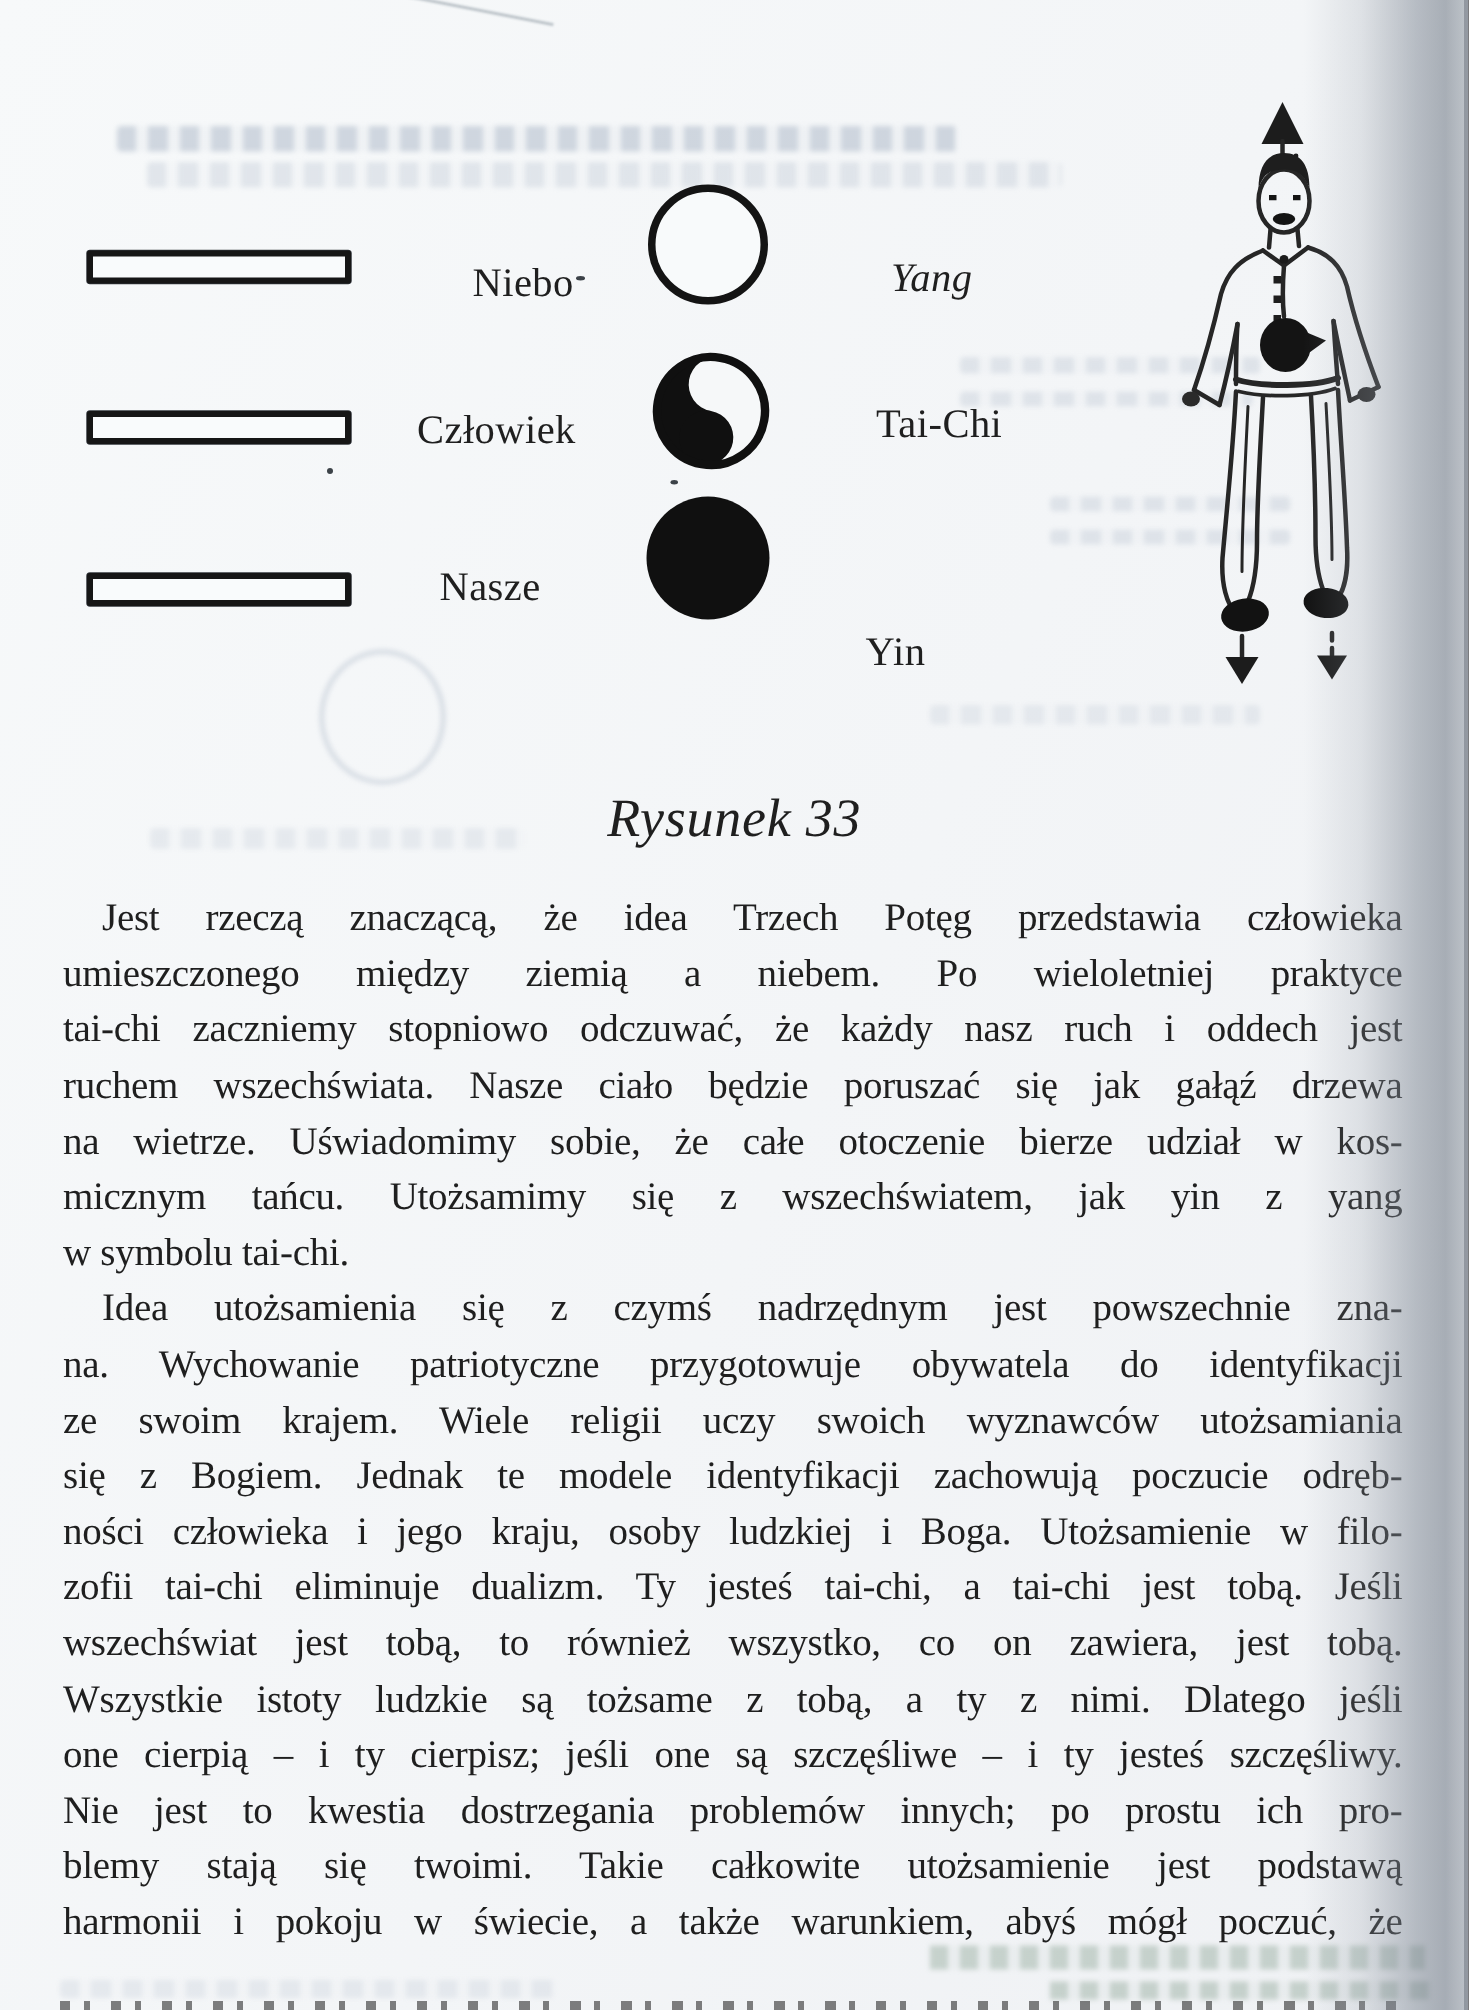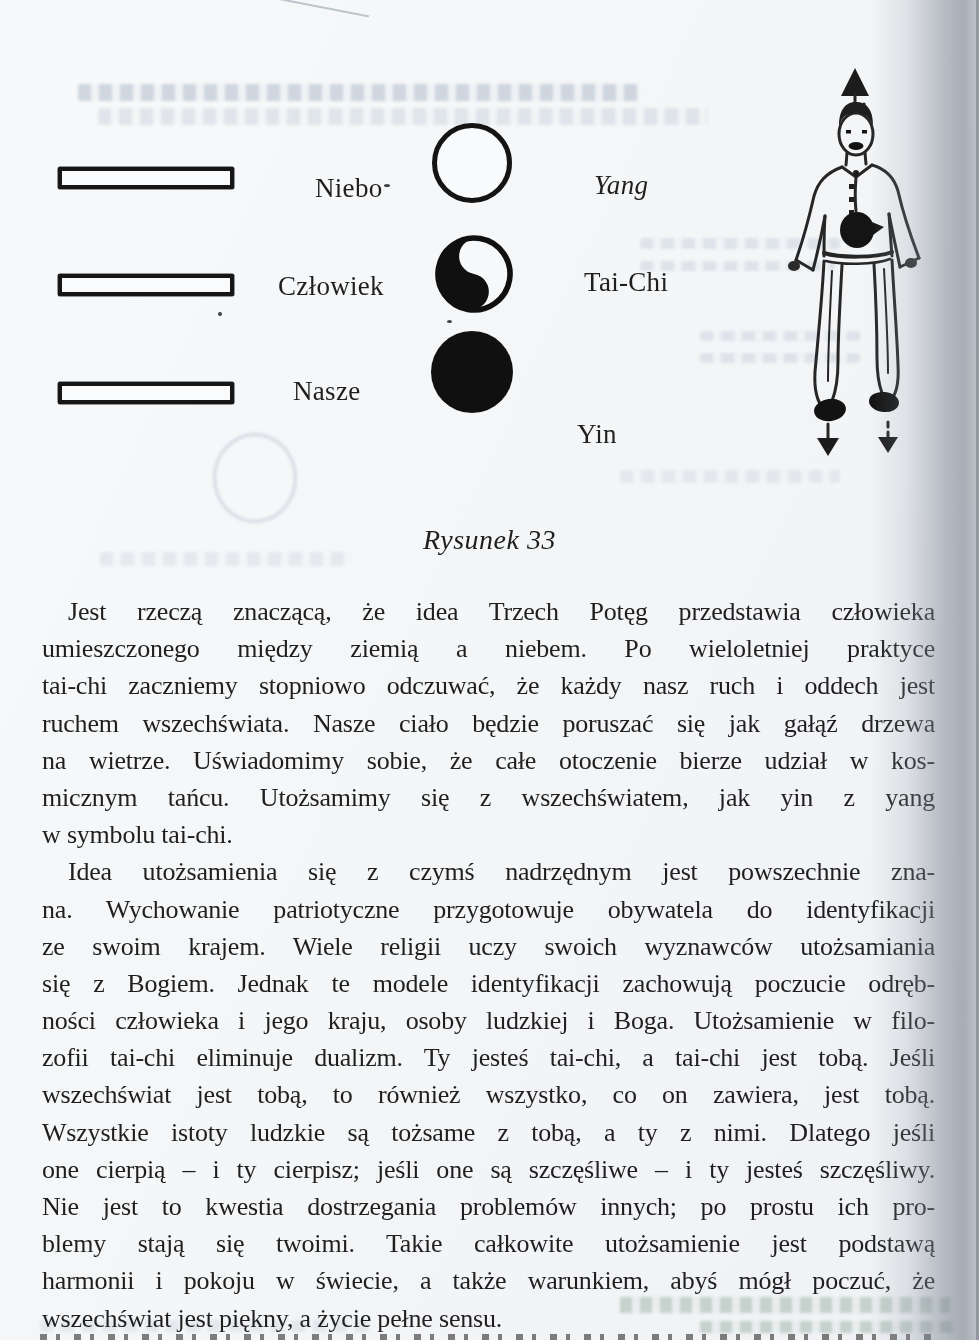--- a/index.html
+++ b/index.html
@@ -17,21 +17,21 @@
   .speck{position:absolute;background:#3c4248;border-radius:50%;}
   .scratch{position:absolute;height:2px;background:rgba(120,132,144,.45);transform:rotate(11deg);filter:blur(.6px);}
   
   .bar{position:absolute;left:58px;width:168px;height:14px;background:#f9fbfc;border:4px solid #161616;border-radius:2px;box-shadow:0 0 0 .5px #30343a;}
   .dlabel{position:absolute;font-size:27px;letter-spacing:.3px;}
   .circle{position:absolute;border-radius:50%;box-sizing:border-box;}
   .yang{left:432px;top:123px;width:80px;height:80px;border:5px solid #141414;background:#f8fafb;}
   .yin{left:431px;top:331px;width:82px;height:82px;background:#101010;}
   .taichi{position:absolute;left:434px;top:234px;width:80px;height:80px;}
   
-  .caption{position:absolute;left:0;top:524px;width:979px;text-align:center;font-style:italic;font-size:28px;letter-spacing:.5px;}
+  .caption{position:absolute;left:0;top:524px;width:979px;text-align:center;font-style:italic;font-size:36px;letter-spacing:.5px;}
   
   .bodytext{position:absolute;left:42px;top:593px;width:893px;}
   .line{height:37.2px;line-height:37.2px;font-size:26px;letter-spacing:-.2px;overflow:hidden;
         text-align:justify;text-align-last:justify;box-sizing:border-box;white-space:nowrap;}
   .line.indent{padding-left:26px;}
   .line.paraend{text-align-last:left;text-align:right;}
   
   .figure{position:absolute;left:780px;top:60px;width:199px;height:400px;}
   
   .gutter{position:absolute;top:0;right:0;width:110px;height:1340px;pointer-events:none;
@@ -168,21 +168,20 @@
     <div class="line">ze swoim krajem. Wiele religii uczy swoich wyznawców utożsamiania</div>
     <div class="line">się z Bogiem. Jednak te modele identyfikacji zachowują poczucie odręb-</div>
     <div class="line">ności człowieka i jego kraju, osoby ludzkiej i Boga. Utożsamienie w filo-</div>
     <div class="line">zofii tai-chi eliminuje dualizm. Ty jesteś tai-chi, a tai-chi jest tobą. Jeśli</div>
     <div class="line">wszechświat jest tobą, to również wszystko, co on zawiera, jest tobą.</div>
     <div class="line">Wszystkie istoty ludzkie są tożsame z tobą, a ty z nimi. Dlatego jeśli</div>
     <div class="line">one cierpią – i ty cierpisz; jeśli one są szczęśliwe – i ty jesteś szczęśliwy.</div>
     <div class="line">Nie jest to kwestia dostrzegania problemów innych; po prostu ich pro-</div>
     <div class="line">blemy stają się twoimi. Takie całkowite utożsamienie jest podstawą</div>
     <div class="line">harmonii i pokoju w świecie, a także warunkiem, abyś mógł poczuć, że</div>
-    <div class="line paraend">wszechświat jest piękny, a życie pełne sensu.</div>
   </div>
 
   <div class="cutline"></div>
 
   <div class="gutter"></div>
   <div class="edge-line"></div>
 
 </div>
 
 </body></html>

